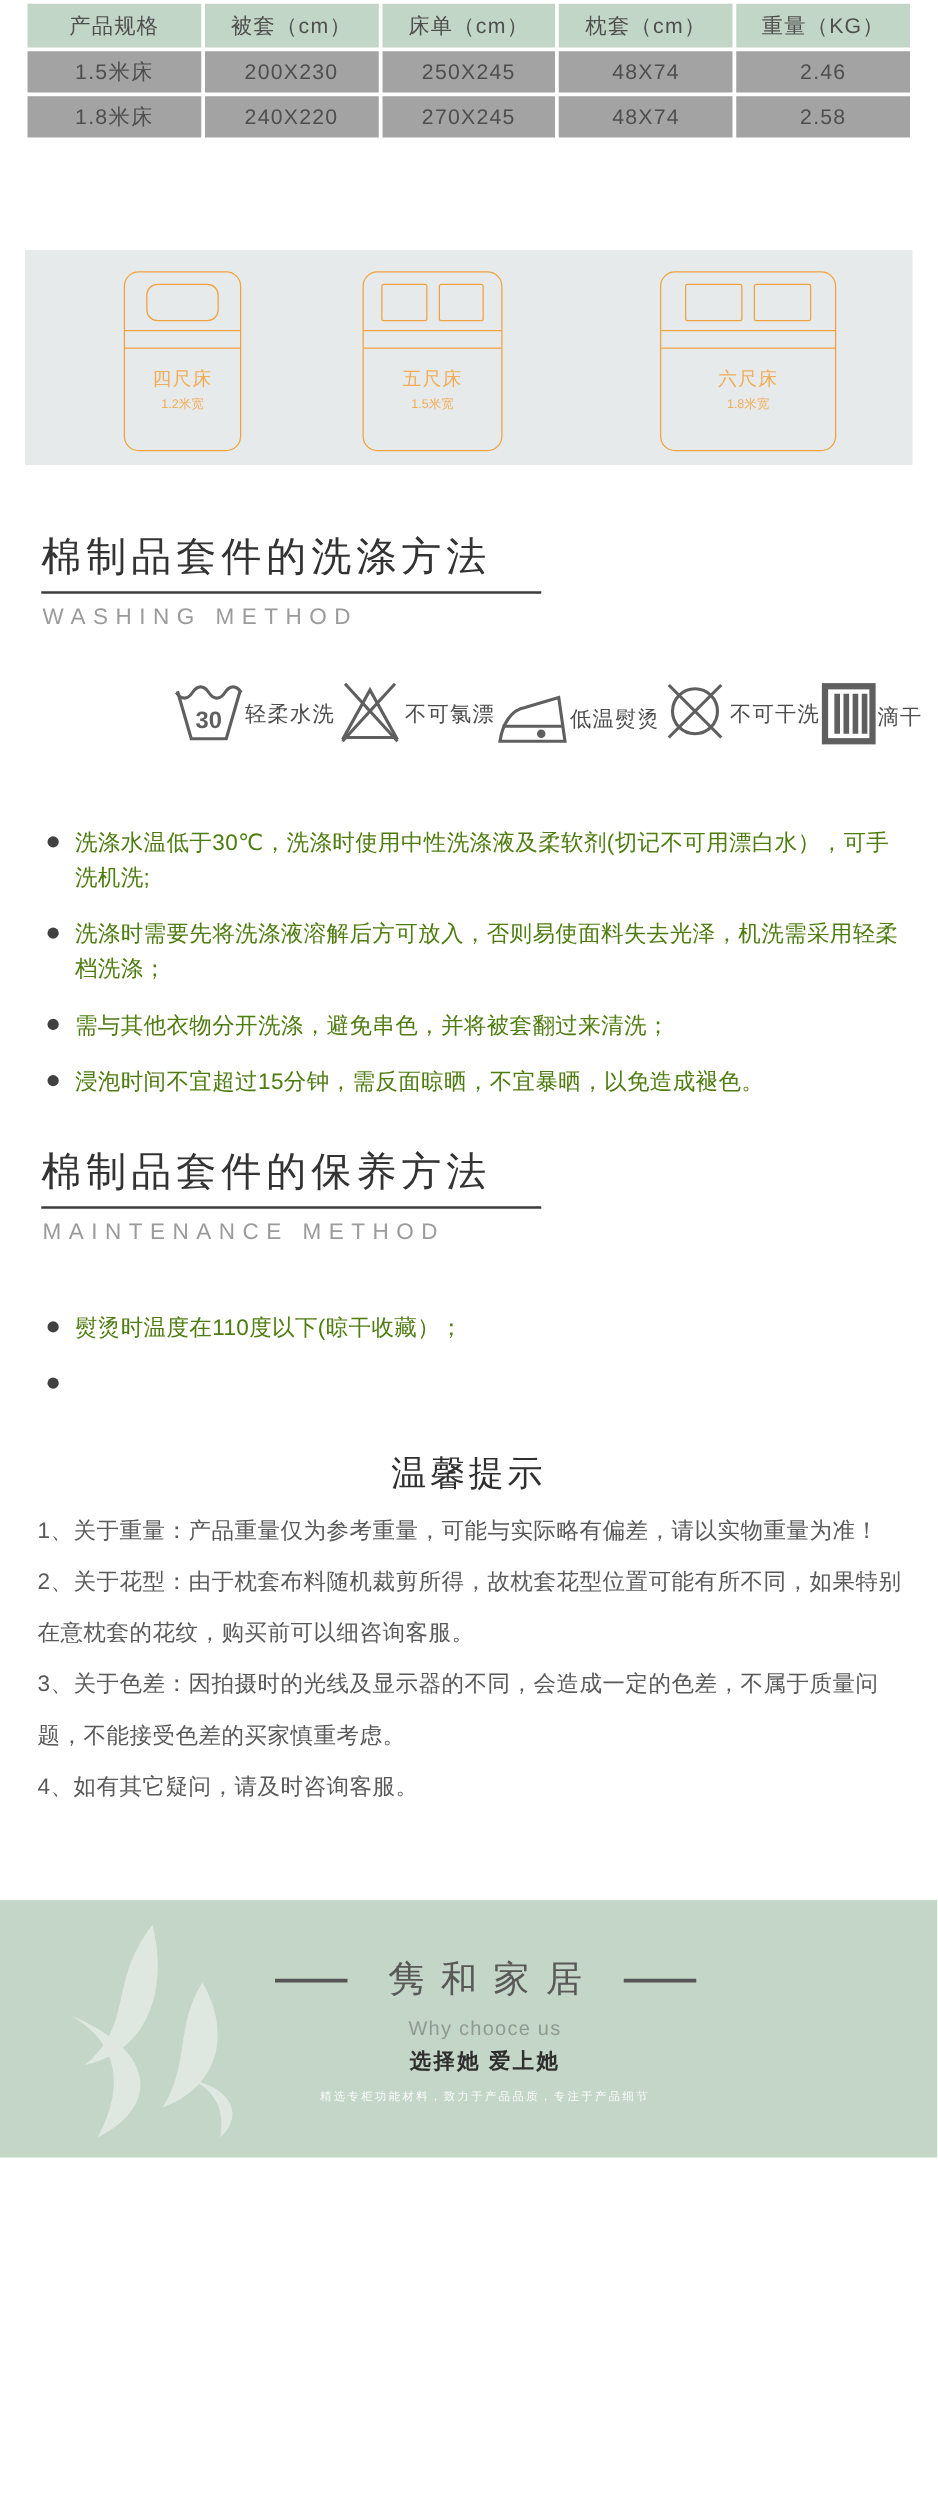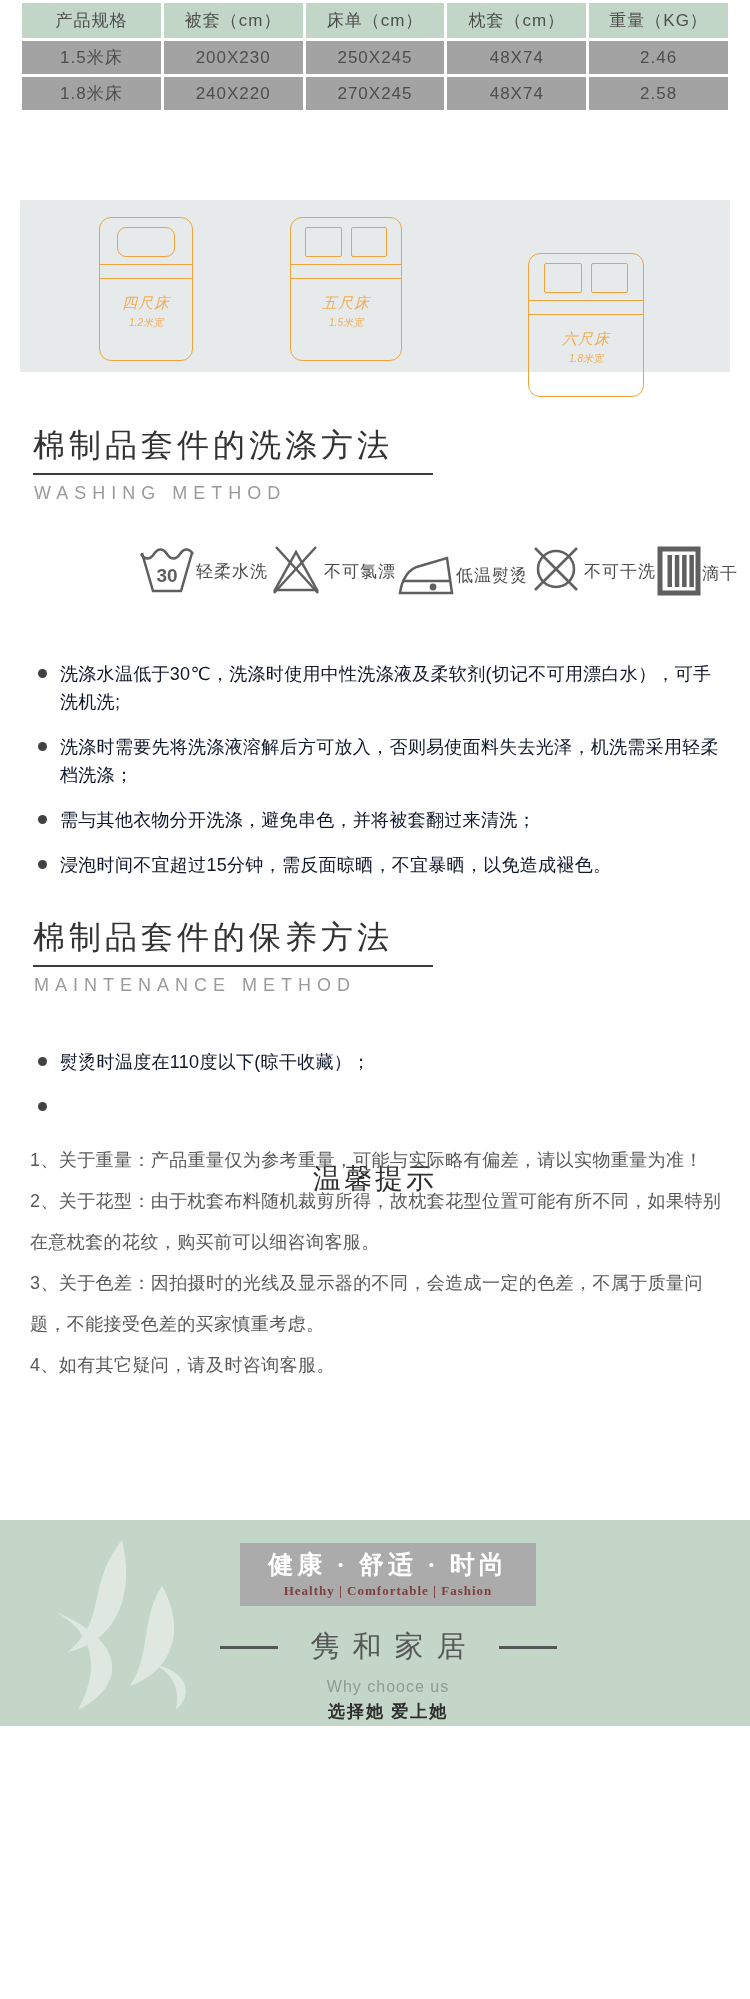--- a/index.html
+++ b/index.html
@@ -20,27 +20,27 @@
     font-size:17px; color:#4e4e4e; letter-spacing:1px; height:33px;
   }
   .spec-table .head { background:#c2d6c7; height:35px; }
   .spec-table .bodyc { background:#a3a3a3; }
 
   
   .bed-panel { position:absolute; left:20px; top:200px; width:710px; height:172px; background:#e7eaeb; }
   .bed { position:absolute; top:17px; height:144px; border:1px solid #f0a33c; border-radius:12px; box-sizing:border-box; }
   .bed-1 { left:79px;  width:94px; }
   .bed-2 { left:270px; width:112px; }
-  .bed-3 { left:508px; width:116px;margin-top:36px; }
+  .bed-3 { left:508px; width:141px; }
   .pillow-row { display:flex; justify-content:center; gap:9px; margin-top:9px; height:30px; }
   .pillow { border:1px solid #f0a33c; box-sizing:border-box; height:30px; }
   .pillow.wide { width:62%; border-radius:9px; }
   .pillow.square { width:33%; border-radius:2px; }
   .bed-band { margin-top:7px; height:13px; border-top:1px solid #f0a33c; border-bottom:1px solid #f0a33c; }
-  .bed-label { margin-top:15px; text-align:center; color:#f2ac55;font-style:italic; }
+  .bed-label { margin-top:15px; text-align:center; color:#f2ac55; }
   .bed-name { font-size:15px; letter-spacing:1px; }
   .bed-width { font-size:10px; margin-top:3px; }
 
   
   .section-title { position:absolute; left:33px; font-size:32px; color:#333333; letter-spacing:4px; white-space:nowrap; }
   .title-wash  { top:424px; }
   .title-maint { top:916px; }
   .rule { position:absolute; left:33px; width:400px; height:2px; background:#3d3d3d; }
   .rule-wash  { top:473px; }
   .rule-maint { top:965px; }
@@ -54,25 +54,25 @@
   .icon-item svg { display:block; }
   .icon-label { margin-top:5px; font-size:17px; color:#4c4c4c; letter-spacing:1px; white-space:nowrap; }
   .lnicon { stroke:#5f5f5f; stroke-width:2.5; fill:none; }
 
   
   .bullets { position:absolute; left:38px; width:684px; }
   .wash-bullets  { top:660px; }
   .maint-bullets { top:1048px; }
   .bullet { display:flex; margin-bottom:17px; }
   .dot { flex:0 0 9px; width:9px; height:9px; border-radius:50%; background:#414141; margin-top:9px; margin-right:13px; }
-  .bullet-text { font-size:18px; color:#0f172a; line-height:28px; letter-spacing:0.3px; }
+  .bullet-text { font-size:18px; color:#4d7c0f; line-height:28px; letter-spacing:0.3px; }
 
   
   .tips-title { position:absolute; left:0; top:1160px; width:750px; text-align:center; font-size:28px; color:#2f2f2f; letter-spacing:3px; }
-  .tips { position:absolute; left:30px; top:1140px; width:696px; }
+  .tips { position:absolute; left:30px; top:1204px; width:696px; }
   .tips p { margin:0; font-size:18px; color:#595959; line-height:41px; letter-spacing:0.4px; }
 
   
   .footer { position:absolute; left:0; top:1520px; width:750px; height:206px; background:#c3d6c8; }
   .swirl { position:absolute; left:34px; top:14px; opacity:0.45; }
   .footer-content { position:relative; padding-top:23px; margin-left:26px; text-align:center; }
   .brand-box { width:296px; margin:0 auto; background:#ababab; padding:5px 0 7px; }
   .brand-box .cn { font-family:"Liberation Serif","DejaVu Serif",serif; font-size:25px; font-weight:bold; color:#ffffff; letter-spacing:4px; }
   .brand-box .en { font-family:"Liberation Serif","DejaVu Serif",serif; font-size:13px; font-weight:bold; color:#7d3f3f; letter-spacing:1px; margin-top:2px; }
   .brand-row { margin-top:21px; display:flex; justify-content:center; align-items:center; gap:20px; }
@@ -233,24 +233,20 @@
   </div>
 
   <div class="footer">
     <svg class="swirl" width="180" height="190" viewBox="0 0 180 190">
       <path d="M88 6 C52 52 74 84 34 118 C80 108 102 64 88 6 Z" fill="#ffffff"></path>
       <path d="M22 78 C58 98 68 132 44 176 C92 152 94 108 22 78 Z" fill="#ffffff"></path>
       <path d="M128 52 C106 86 118 118 96 152 C140 136 152 94 128 52 Z" fill="#ffffff"></path>
       <path d="M120 130 C140 140 146 156 142 176 C160 160 154 138 120 130 Z" fill="#ffffff"></path>
     </svg>
     <div class="footer-content">
-      <div class="brand-box">
-        <div class="cn">健康 · 舒适 · 时尚</div>
-        <div class="en">Healthy | Comfortable | Fashion</div>
-      </div>
       <div class="brand-row">
         <span class="brand-line"></span>
         <span class="brand-name">隽和家居</span>
         <span class="brand-line"></span>
       </div>
       <div class="why">Why chooce us</div>
       <div class="tagline">选择她 爱上她</div>
       <div class="note">精选专柜功能材料，致力于产品品质，专注于产品细节</div>
     </div>
   </div>

